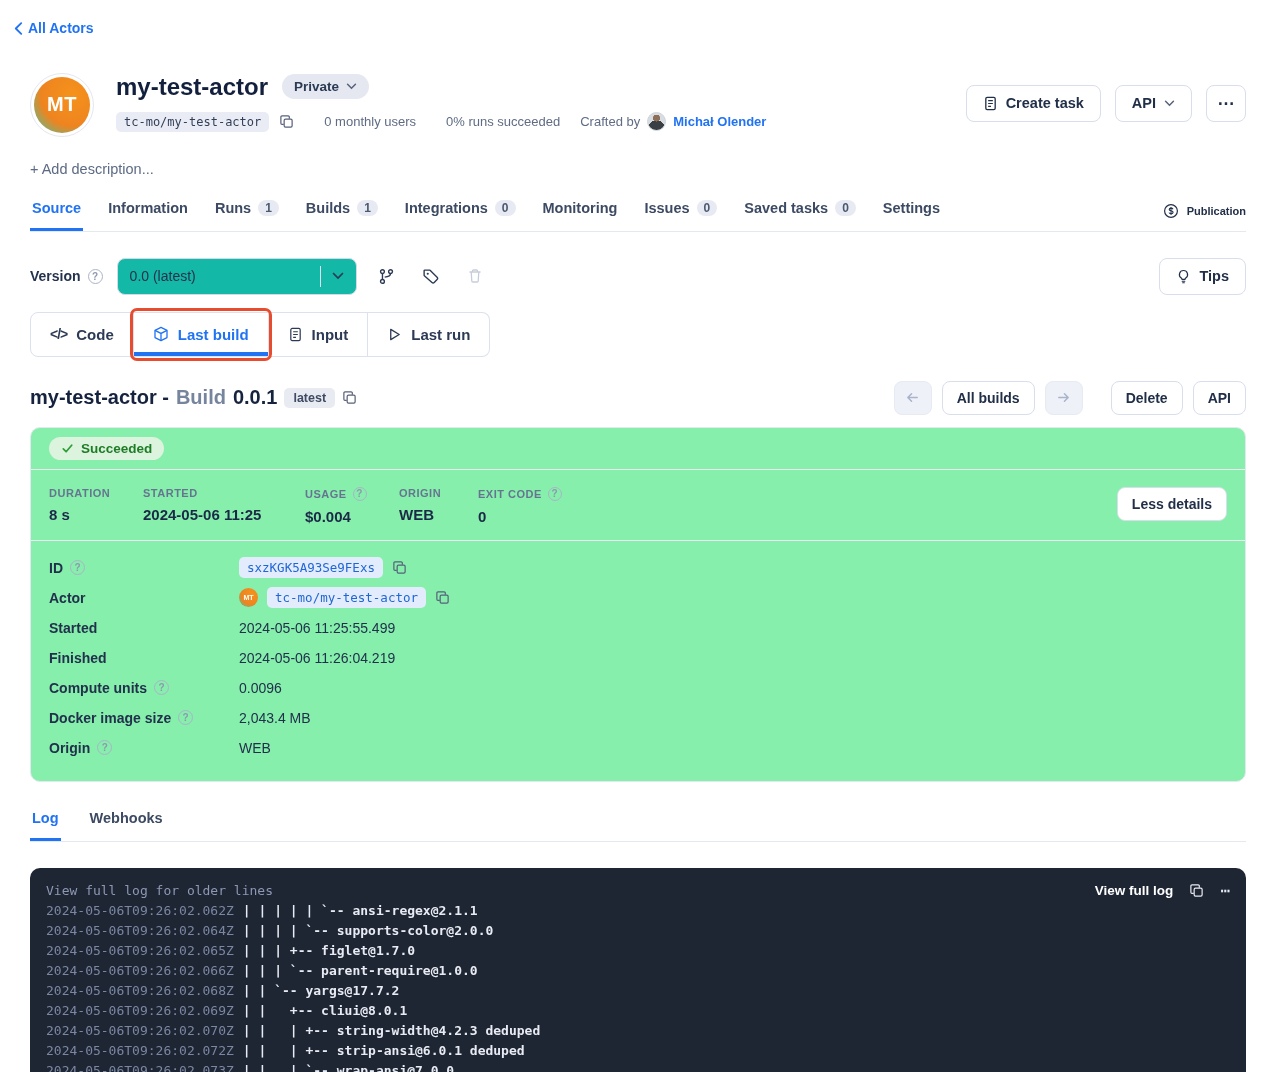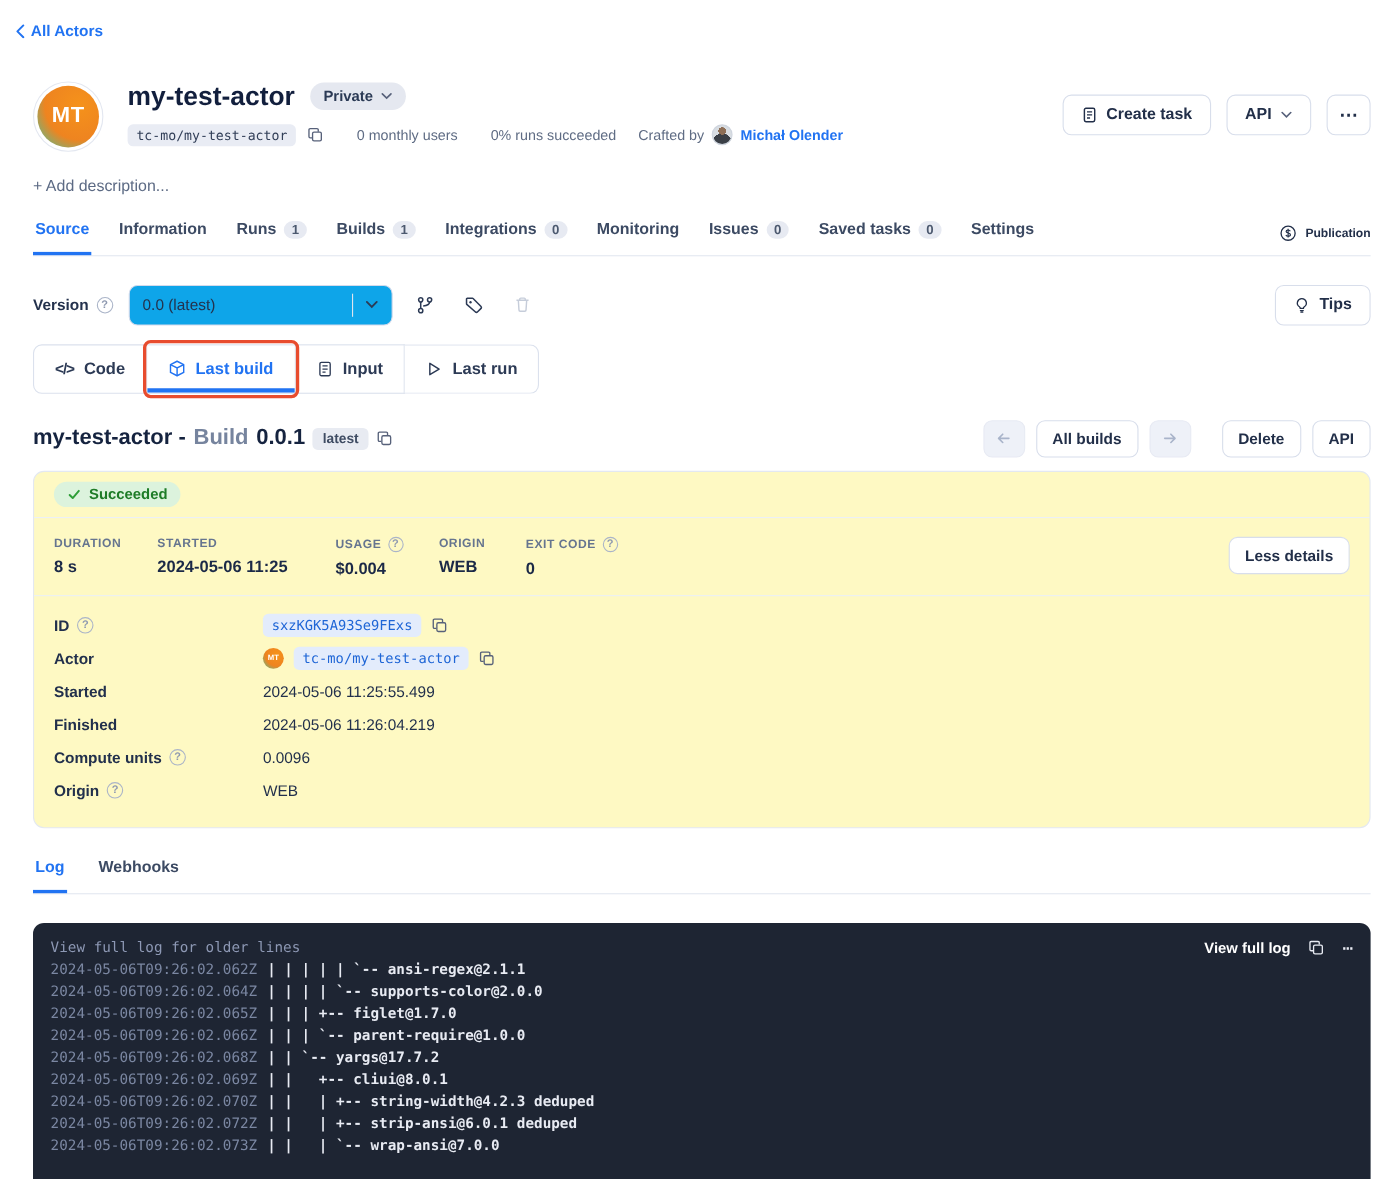--- a/index.html
+++ b/index.html
@@ -63,21 +63,21 @@
   .publication{display:flex;align-items:center;gap:8px;font-size:11px;font-weight:700;
     color:#222f49;padding-bottom:12px;cursor:pointer;}
 
   
   .version-row{display:flex;align-items:center;margin-top:26px;}
   .version-label{font-size:14px;font-weight:700;color:#24324d;}
   .help{display:inline-flex;width:15px;height:15px;border-radius:50%;border:1px solid #aab4c8;
     color:#8e99b0;align-items:center;justify-content:center;margin-left:7px;flex:0 0 auto;cursor:default;}
   .help::after{content:"?";font-size:10px;font-weight:700;}
   .select{display:flex;align-items:center;width:240px;height:37px;border:1px solid #d4daeb;
-    border-radius:8px;background:#0ea5e9;margin-left:14px;padding:0 12px;font-size:14px;color:#24324d;cursor:pointer;}
+    border-radius:8px;background:#14b8a6;margin-left:14px;padding:0 12px;font-size:14px;color:#24324d;cursor:pointer;}
   .select .sel-val{flex:1;}
   .select .sep{width:1px;height:21px;background:#dfe4ee;margin-right:11px;}
   .icon-btn{width:36px;height:36px;display:inline-flex;align-items:center;justify-content:center;
     color:#2c3a55;border-radius:8px;}
   .icon-btn.disabled{color:#c6cdda;cursor:default;}
   .version-icons{display:flex;align-items:center;gap:8px;margin-left:12px;}
   .tips-btn{margin-left:auto;}
 
   
   .subtabs{display:inline-flex;margin-top:17px;}
@@ -97,21 +97,21 @@
   .build-title .w-muted{color:#76849e;}
   .latest-pill{background:#e8ebf2;color:#3f4c63;font-size:12.5px;font-weight:600;
     border-radius:5px;padding:3px 9px;}
   .build-actions{margin-left:auto;display:flex;align-items:center;gap:10px;}
   .btn.small{height:34px;padding:0 14px;font-size:14px;}
   .btn.nav{width:38px;height:34px;padding:0;justify-content:center;background:#eef1f8;
     border-color:#e7eaf3;color:#a9b4ca;cursor:default;}
   .gap-wide{width:8px;}
 
   
-  .card{border:1px solid var(--border);border-radius:10px;margin-top:12px;background:#fef9c3;}
+  .card{border:1px solid var(--border);border-radius:10px;margin-top:12px;background:#86efac;}
   .status-bar{padding:9px 18px;border-bottom:1px solid #ecf0f6;}
   .status-pill{display:inline-flex;align-items:center;gap:7px;background:#dcf3dd;color:#1e7c27;
     font-size:13.5px;font-weight:600;border-radius:14px;padding:4px 12px;}
   .stats-row{display:flex;align-items:flex-start;padding:17px 18px 15px;border-bottom:1px solid #ecf0f6;}
   .stats{display:flex;}
   .stat{margin-right:0;}
   .stat:nth-child(1){width:94px;}
   .stat:nth-child(2){width:162px;}
   .stat:nth-child(3){width:94px;}
   .stat:nth-child(4){width:79px;}
@@ -480,20 +480,29 @@
           <div class="detail-label">
             <span>Compute units</span>
             <span class="help"></span>
           </div>
           <div class="detail-value">
             <span>0.0096</span>
           </div>
         </div>
         <div class="detail-row">
           <div class="detail-label">
+            <span>Docker image size</span>
+            <span class="help"></span>
+          </div>
+          <div class="detail-value">
+            <span>2,043.4 MB</span>
+          </div>
+        </div>
+        <div class="detail-row">
+          <div class="detail-label">
             <span>Origin</span>
             <span class="help"></span>
           </div>
           <div class="detail-value">
             <span>WEB</span>
           </div>
         </div>
       </div>
   </div>
 

